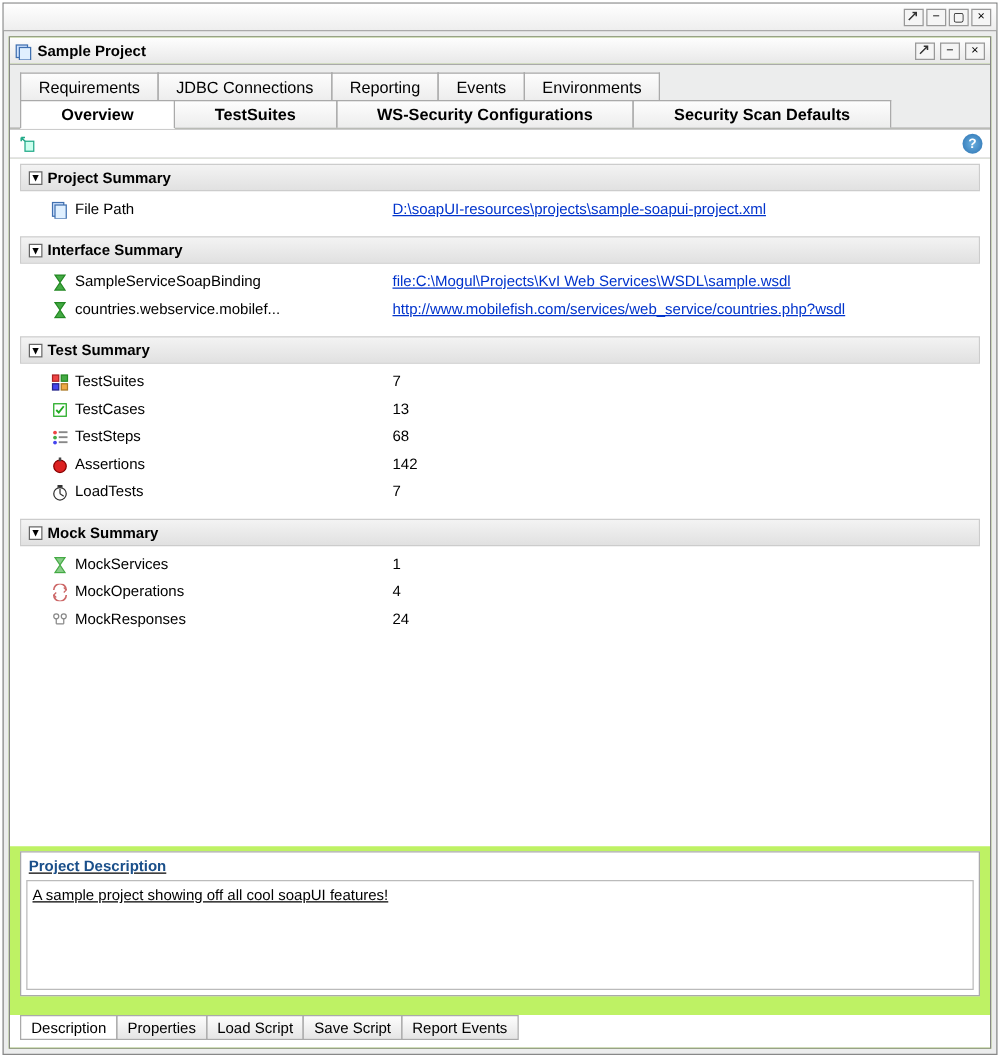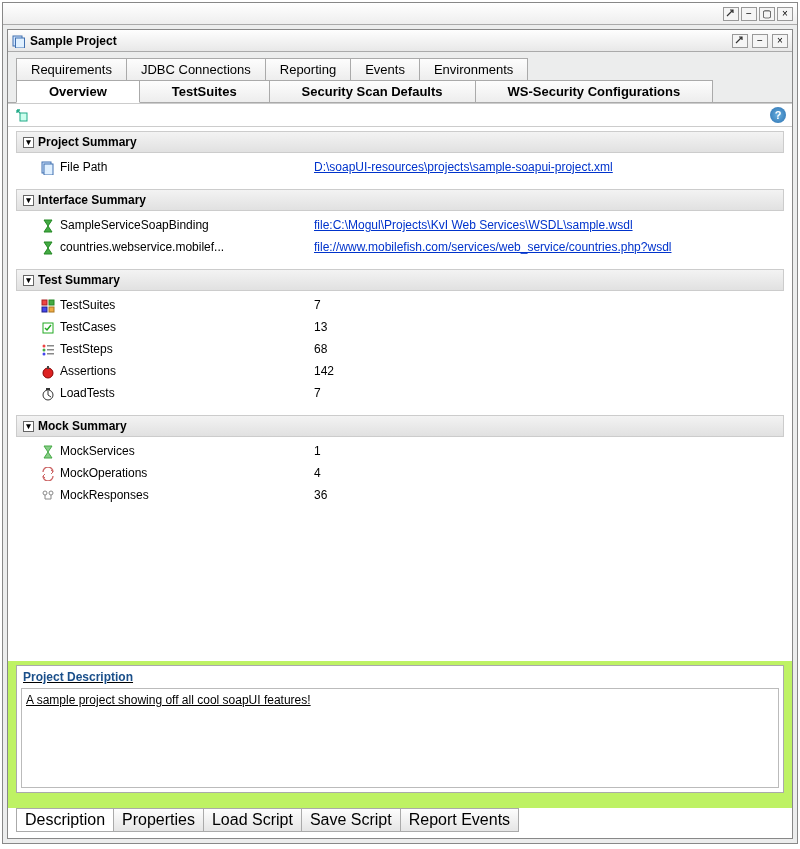--- a/index.html
+++ b/index.html
@@ -30,24 +30,24 @@
 .toggle-box { width: 11px; height: 11px; border: 1px solid #666; display: flex; align-items: center; justify-content: center; font-size: 9px; background: #fff; line-height: 1; }
 .section-body { padding: 4px 0 6px 0; }
 .row { display: flex; align-items: flex-start; padding: 3px 0 3px 24px; gap: 4px; }
 .row-icon { width: 16px; height: 16px; display: inline-flex; align-items: center; justify-content: center; flex-shrink: 0; }
 .row-label { width: 250px; }
 .row-value { }
 .link { color: #0033cc; text-decoration: underline; cursor: pointer; }
 
 .desc-panel { border: 1px solid #aaa; margin: 4px 8px 15px 8px; background: #fff; text-decoration: underline; }
 .desc-title { color: #1a4f8a; font-weight: bold; padding: 4px 6px 4px 6px; }
-.desc-text { border: 1px solid #bbb; margin: 0 4px 4px 4px; height: 100px; padding: 4px; font-size: 12px; background: #fff; overflow: auto; }
+.desc-text { border: 1px solid #bbb; margin: 0 4px 4px 4px; height: 88px; padding: 4px; font-size: 12px; background: #fff; overflow: auto; }
 
 .bottom-tabs { display: flex; padding: 0 8px 6px 8px; background: #fff; }
-.btab { border: 1px solid #aaa; padding: 2px 8px; font-size: 16px; background: linear-gradient(#fdfdfd,#e5e5e5); cursor: pointer; margin-right: -1px; }
+.btab { border: 1px solid #aaa; padding: 2px 8px; font-size: 12px; background: linear-gradient(#fdfdfd,#e5e5e5); cursor: pointer; margin-right: -1px; }
 .btab.active { background: #fff; }
 
 .watermark { position: absolute; bottom: 6px; right: 12px; color: #fff; opacity: 0.25; font-size: 18px; font-weight: bold; pointer-events: none; }
 
 svg { display: block; }
 </style>
 </head>
 <body>
 
 <div class="outer-window">
@@ -83,22 +83,22 @@
     <div class="tabrow1">
       <div class="tab">Requirements</div>
       <div class="tab">JDBC Connections</div>
       <div class="tab">Reporting</div>
       <div class="tab">Events</div>
       <div class="tab">Environments</div>
     </div>
     <div class="tabrow2" style="border-bottom:1px solid #aaa;padding-top:0;font-weight:bold;">
       <div class="tab active" style="padding:3px 32px;">Overview</div>
       <div class="tab" style="padding:3px 32px;">TestSuites</div>
+      <div class="tab" style="padding:3px 32px;">WS-Security Configurations</div>
       <div class="tab" style="padding:3px 32px;">Security Scan Defaults</div>
-      <div class="tab" style="padding:3px 32px;">WS-Security Configurations</div>
     </div>
 
     <div class="toolbar-area">
       <div class="tb-left">
         <span class="row-icon">
           <svg width="14" height="14">
               <path d="M2 2 L5 5 M2 2 H5 M2 2 V5" stroke="#2a8" stroke-width="1.3" fill="none"></path>
               <rect x="5" y="5" width="7" height="8" fill="#cfe" stroke="#2a8" stroke-width="1"></rect>
             </svg>
         </span>
@@ -139,21 +139,21 @@
           <span class="row-label">SampleServiceSoapBinding</span>
           <span class="row-value link">file:C:\Mogul\Projects\KvI Web Services\WSDL\sample.wsdl</span>
         </div>
         <div class="row">
           <span class="row-icon">
               <svg width="14" height="14">
                 <path d="M3 1 L11 1 L7 7 L11 13 L3 13 L7 7 Z" fill="#4a4" stroke="#282"></path>
               </svg>
             </span>
           <span class="row-label">countries.webservice.mobilef...</span>
-          <span class="row-value link">file://www.mobilefish.com/services/web_service/countries.php?wsdl</span>
+          <span class="row-value link">http://www.mobilefish.com/services/web_service/countries.php?wsdl</span>
         </div>
       </div>
 
       <div class="section-header">
         <span class="toggle-box">▾</span>
         <span>Test Summary</span>
       </div>
       <div class="section-body">
         <div class="row">
           <span class="row-icon">
@@ -242,21 +242,21 @@
         </div>
         <div class="row">
           <span class="row-icon">
               <svg width="14" height="14">
                 <circle cx="4" cy="4" r="2" fill="none" stroke="#888"></circle>
                 <circle cx="10" cy="4" r="2" fill="none" stroke="#888"></circle>
                 <path d="M4 6 V10 M10 6 V10 M4 10 H10" stroke="#888" fill="none"></path>
               </svg>
             </span>
           <span class="row-label">MockResponses</span>
-          <span class="row-value">36</span>
+          <span class="row-value">24</span>
         </div>
       </div>
 
     </div>
 
     <div class="desc-panel">
       <div class="desc-title">Project Description</div>
       <div class="desc-text">A sample project showing off all cool soapUI features!</div>
     </div>
 

